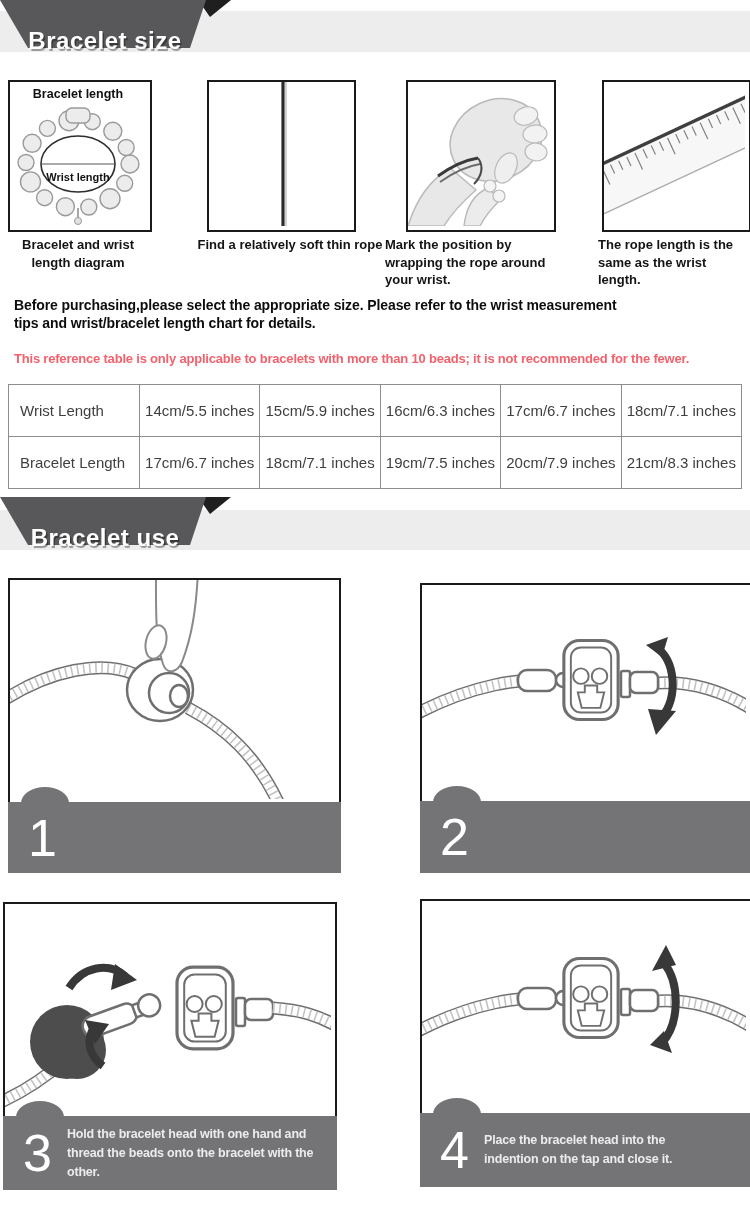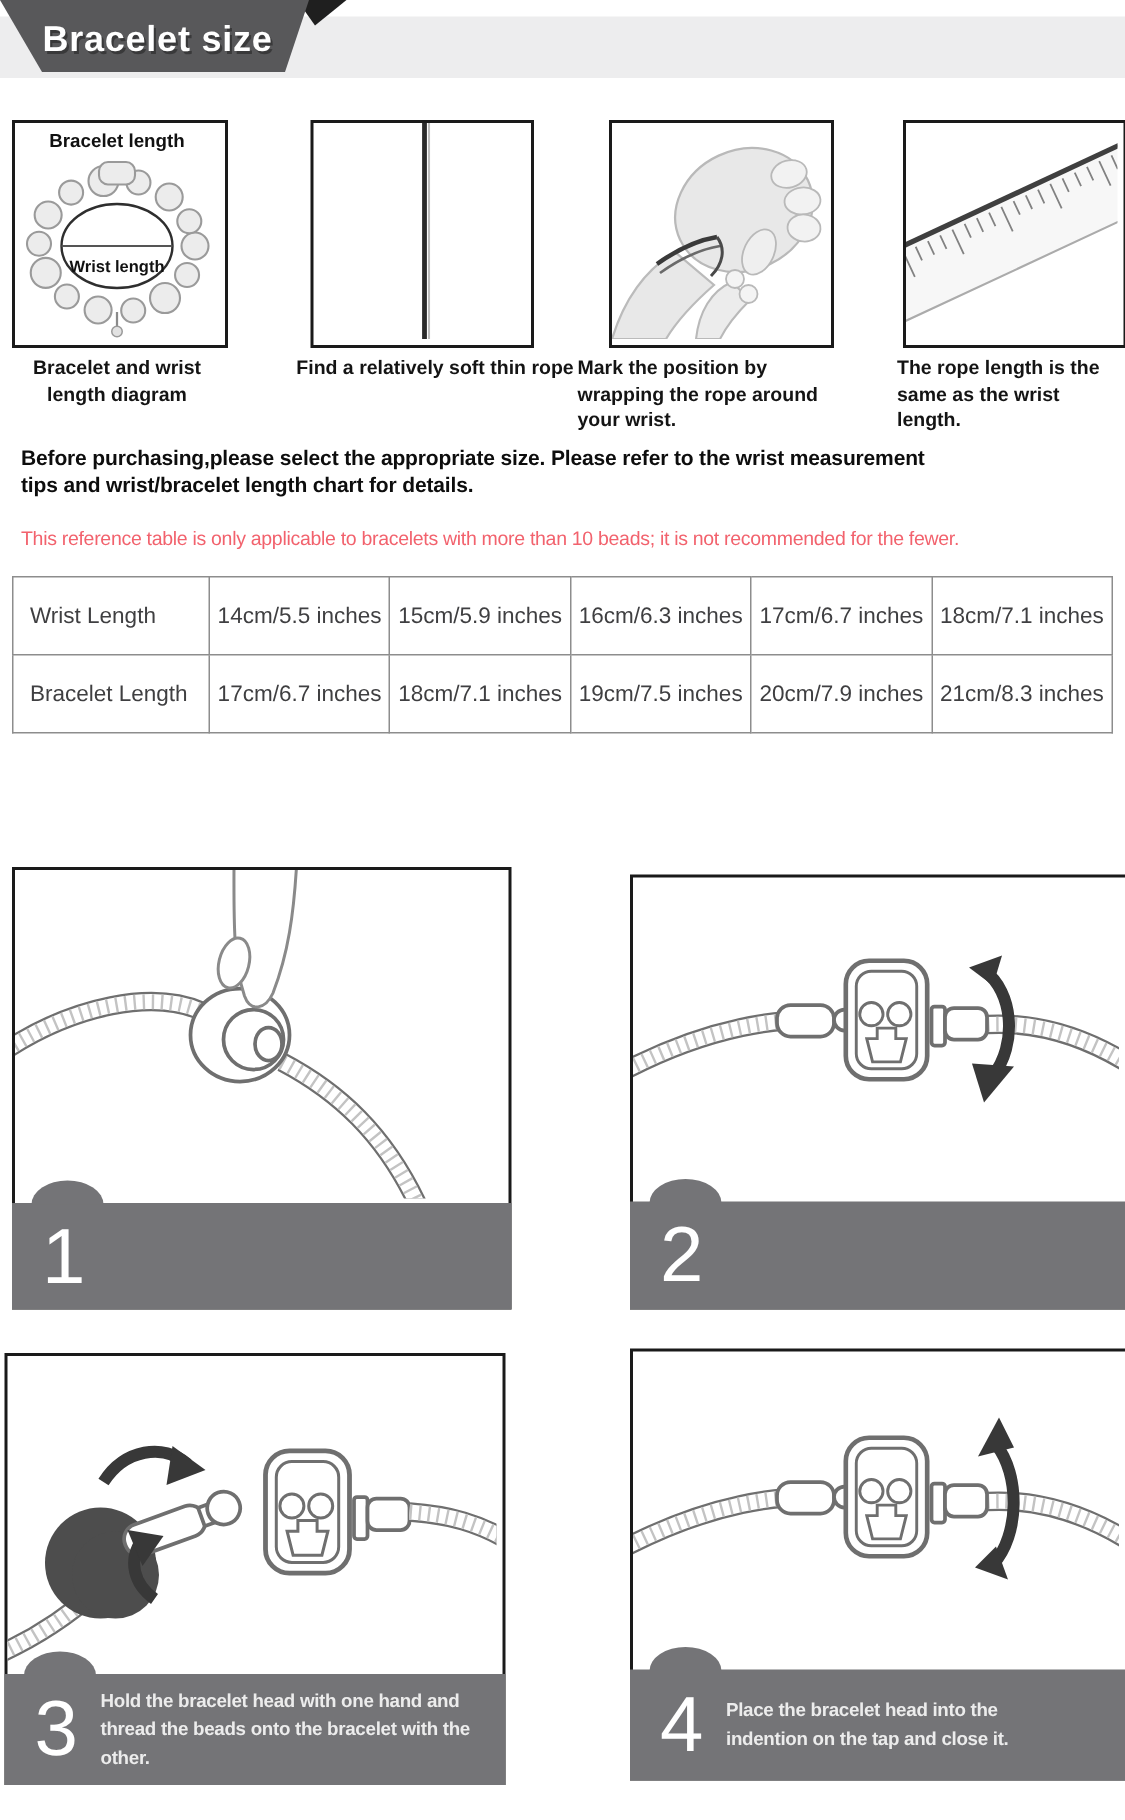--- a/index.html
+++ b/index.html
@@ -3,34 +3,34 @@
 <meta charset="utf-8">
 <style>
   html,body{margin:0;padding:0;background:#fff;}
   #app{position:relative;width:750px;height:1213px;background:#fff;overflow:hidden;
        font-family:"Liberation Sans","DejaVu Sans",sans-serif;color:#111;}
 
   
   .sec-header{position:absolute;left:0;width:750px;height:56px;}
   .strip{position:absolute;top:11px;left:0;right:0;height:41px;background:#ededee;}
   .ribbon-svg{position:absolute;top:0;left:0;width:235px;height:52px;}
-  .banner-label{position:absolute;top:13px;left:0;width:210px;text-align:center;
+  .banner-label{position:absolute;top:27px;left:0;width:210px;text-align:center;
     color:#fff;font-size:24px;font-weight:700;letter-spacing:.5px;
     text-shadow:1.5px 2px 0 rgba(0,0,0,.35);}
 
   
   .mbox{position:absolute;top:80px;height:148px;border:2px solid #1a1a1a;background:#fff;}
   .mcap{position:absolute;top:236px;font-size:13px;font-weight:700;line-height:1.35;
         color:#141414;white-space:pre-line;}
   .mcap.center{text-align:center;}
 
   
   .intro{position:absolute;top:296px;left:14px;width:730px;font-size:14px;font-weight:700;
          line-height:1.32;color:#0d0d0d;white-space:pre-line;letter-spacing:-0.1px;}
-  .note{position:absolute;top:351px;left:14px;font-size:13px;font-weight:400;color:#f2626d;
+  .note{position:absolute;top:351px;left:14px;font-size:13px;font-weight:700;color:#f2626d;
         letter-spacing:-0.2px;white-space:nowrap;}
 
   
   table.size{position:absolute;top:384px;left:8px;width:734px;border-collapse:collapse;
              table-layout:fixed;}
   table.size td{border:1px solid #8d8d8d;height:49px;font-size:15px;color:#3f3f41;
                 text-align:center;vertical-align:middle;overflow:hidden;}
   table.size td.rowlab{width:118px;text-align:left;padding-left:11px;}
 
   
@@ -169,20 +169,27 @@
       <td class="rowlab">Bracelet Length</td>
       <td>17cm/6.7 inches</td>
       <td>18cm/7.1 inches</td>
       <td>19cm/7.5 inches</td>
       <td>20cm/7.9 inches</td>
       <td>21cm/8.3 inches</td>
     </tr>
   </tbody>
     </table>
 
+  <div class="sec-header" style="top:497px">
+    <div class="strip" style="top:13px;height:40px;"></div>
+    <svg class="ribbon-svg">
+        <use href="#ribbon" width="235" height="52"></use>
+      </svg>
+    <div class="banner-label">Bracelet use</div>
+  </div>
 
   <div class="step" style="left:8px;top:578px;width:329px;height:291px;">
     <svg class="step-art" style="height:219px" width="325" height="219" viewBox="0 0 325 219" preserveAspectRatio="none">
       <path class="t1" d="M-6 120 C 40 90 92 80 124 94"></path>
         <path class="t2" d="M-6 120 C 40 90 92 80 124 94"></path>
         <path class="t3" d="M-6 120 C 40 90 92 80 124 94"></path>
       <path class="t1" d="M 178 128 C 216 148 246 176 268 222"></path>
         <path class="t2" d="M 178 128 C 216 148 246 176 268 222"></path>
         <path class="t3" d="M 178 128 C 216 148 246 176 268 222"></path>
       <ellipse cx="150" cy="110" rx="33" ry="31" class="ln"></ellipse>

